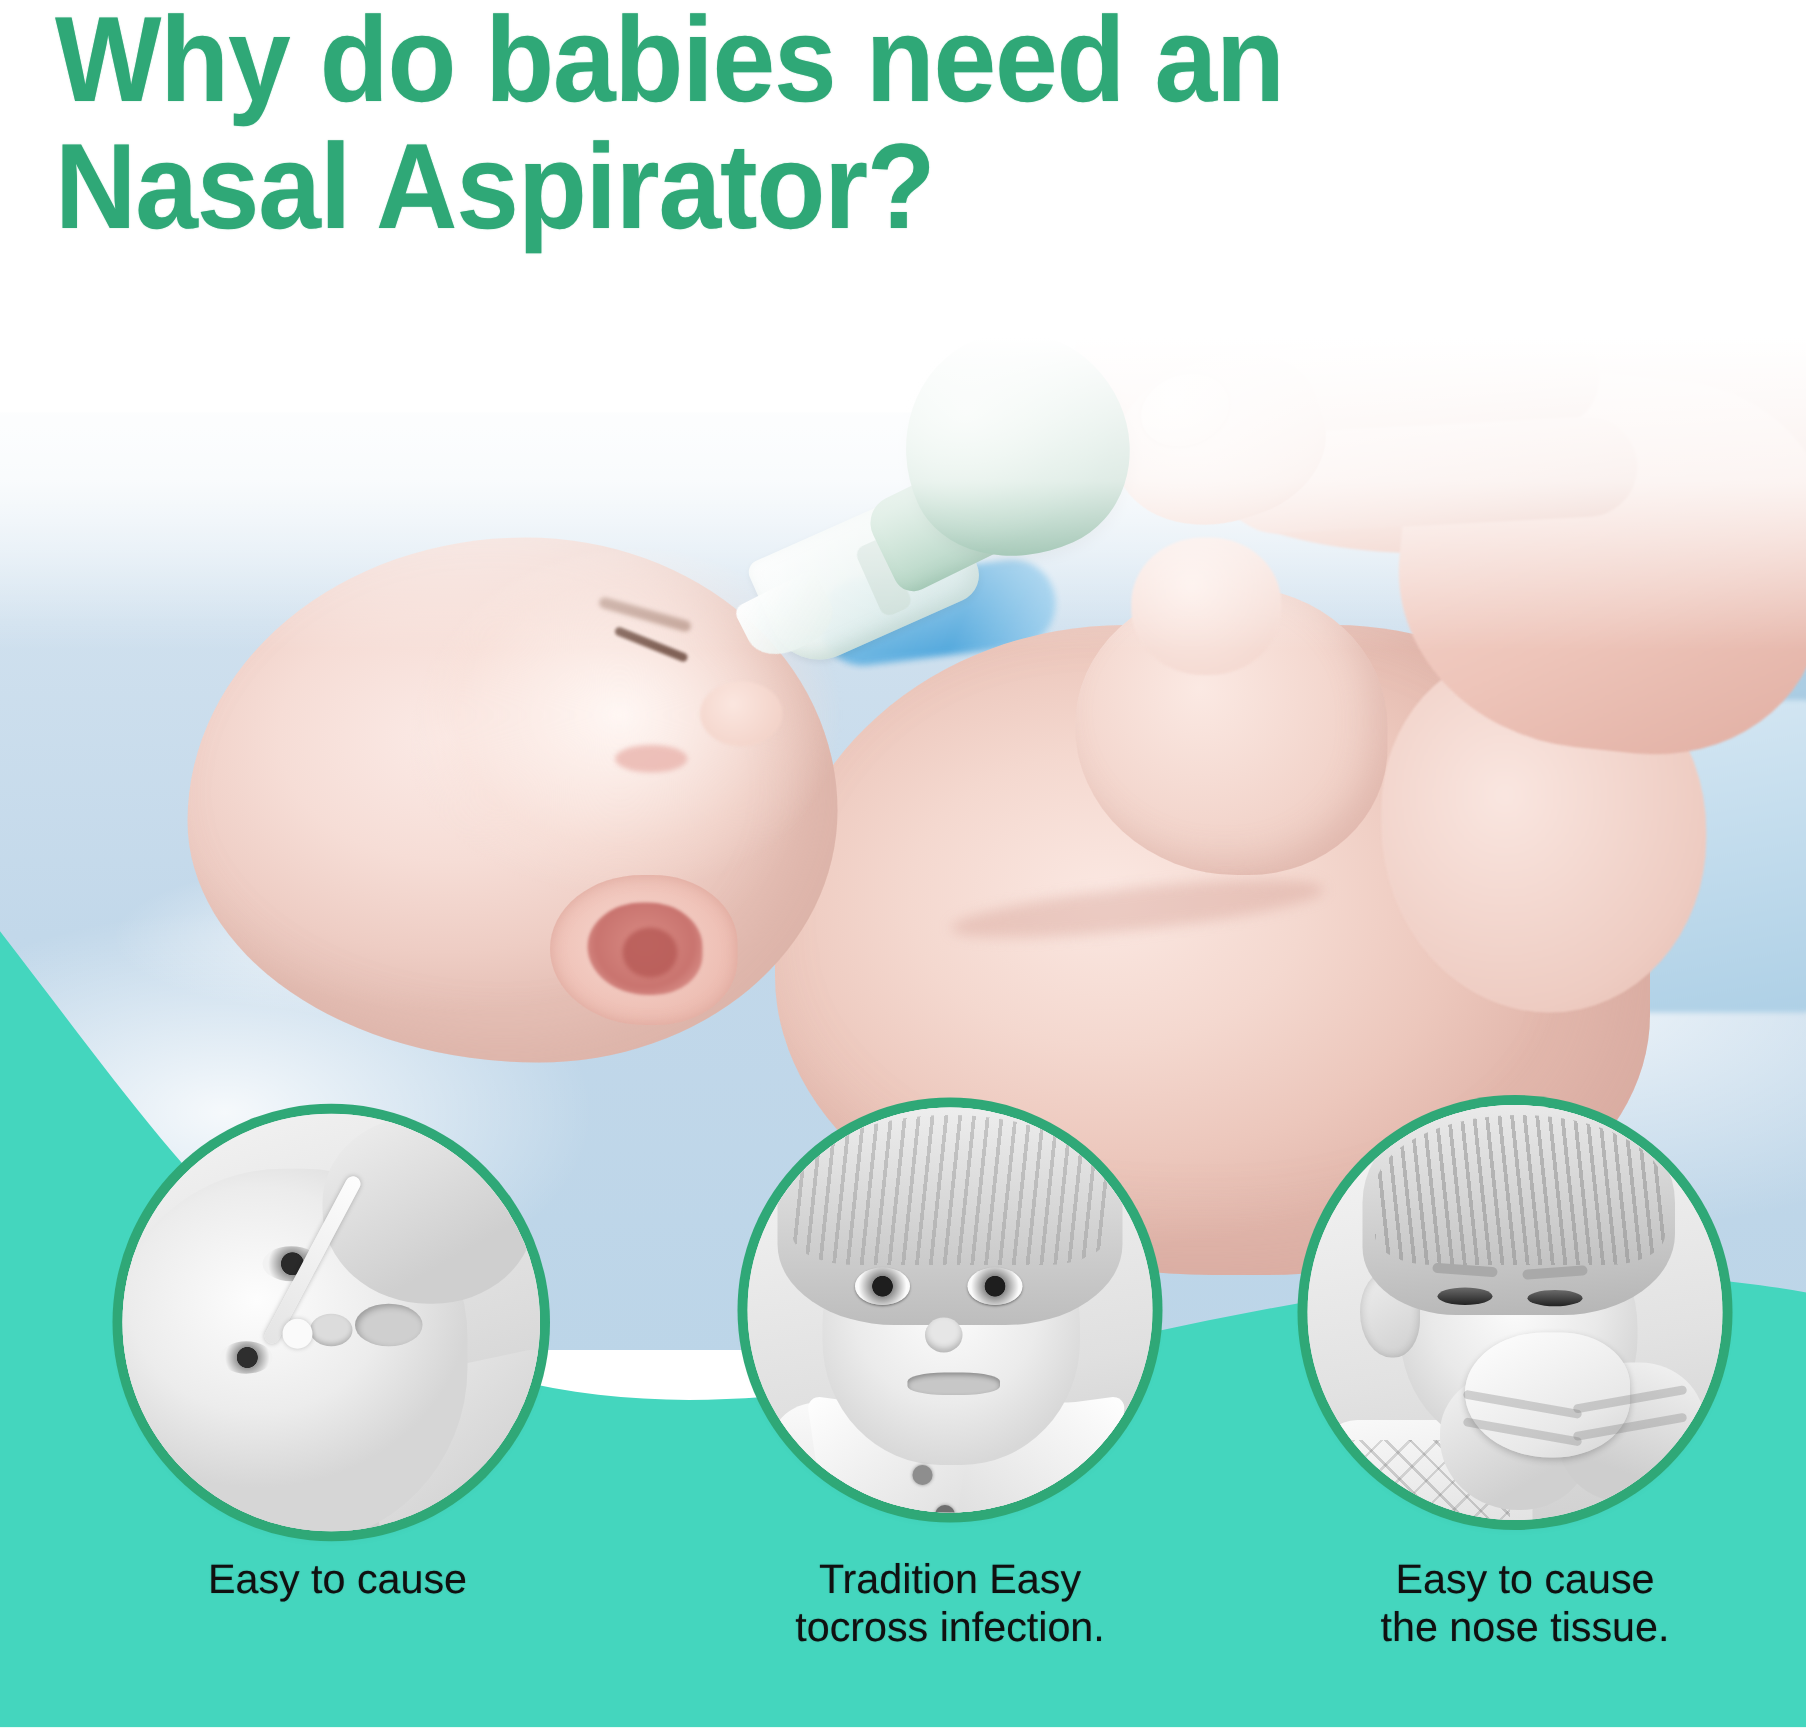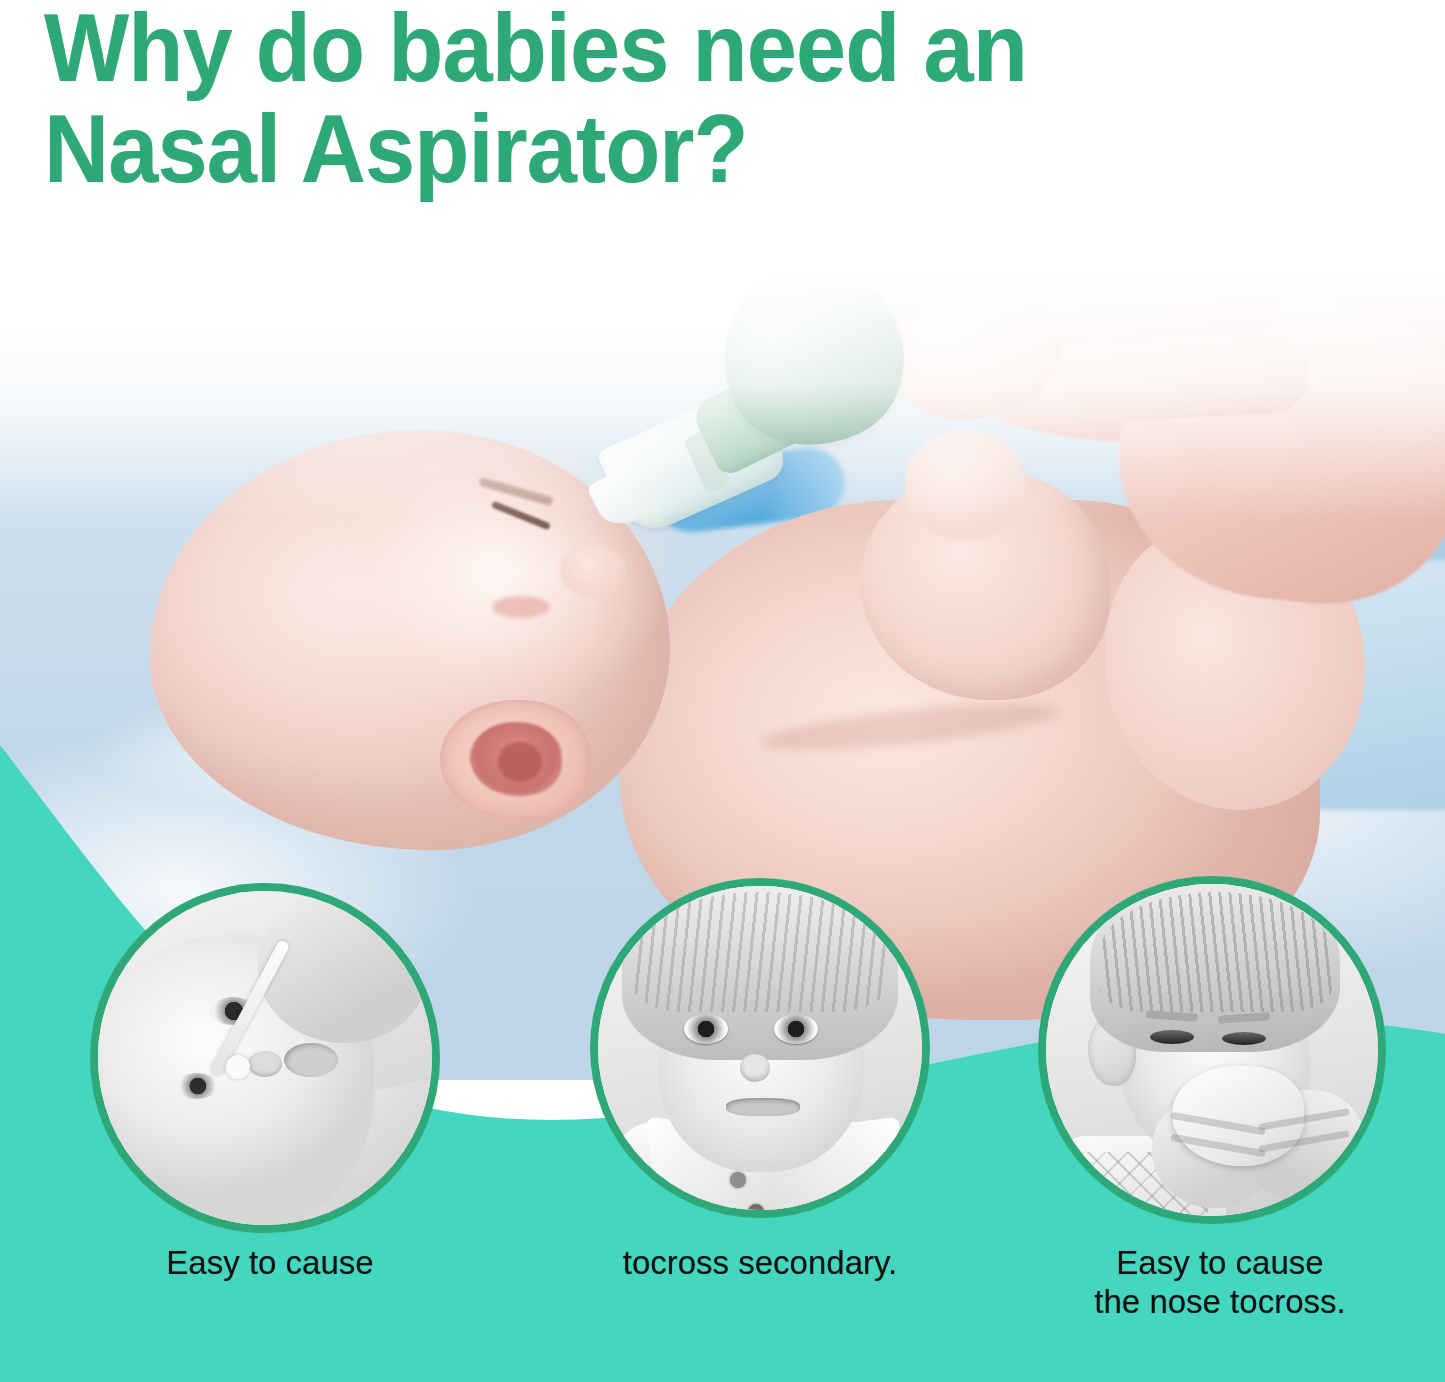--- a/index.html
+++ b/index.html
@@ -367,21 +367,22 @@
       <div class="fng fc"></div>
       <div class="fng fd"></div>
     </div>
   </div>
 
   <div class="cap" id="cap1">
     <span>Easy to cause</span>
   </div>
 
   <div class="cap" id="cap2">
-    <span>tocross secondary.</span>
+    <span>Tradition Easy</span>
+    <span>tocross infection.</span>
   </div>
 
   <div class="cap" id="cap3">
     <span>Easy to cause</span>
-    <span>the nose tocross.</span>
+    <span>the nose tissue.</span>
   </div>
 
 </div>
 
 </body></html>

